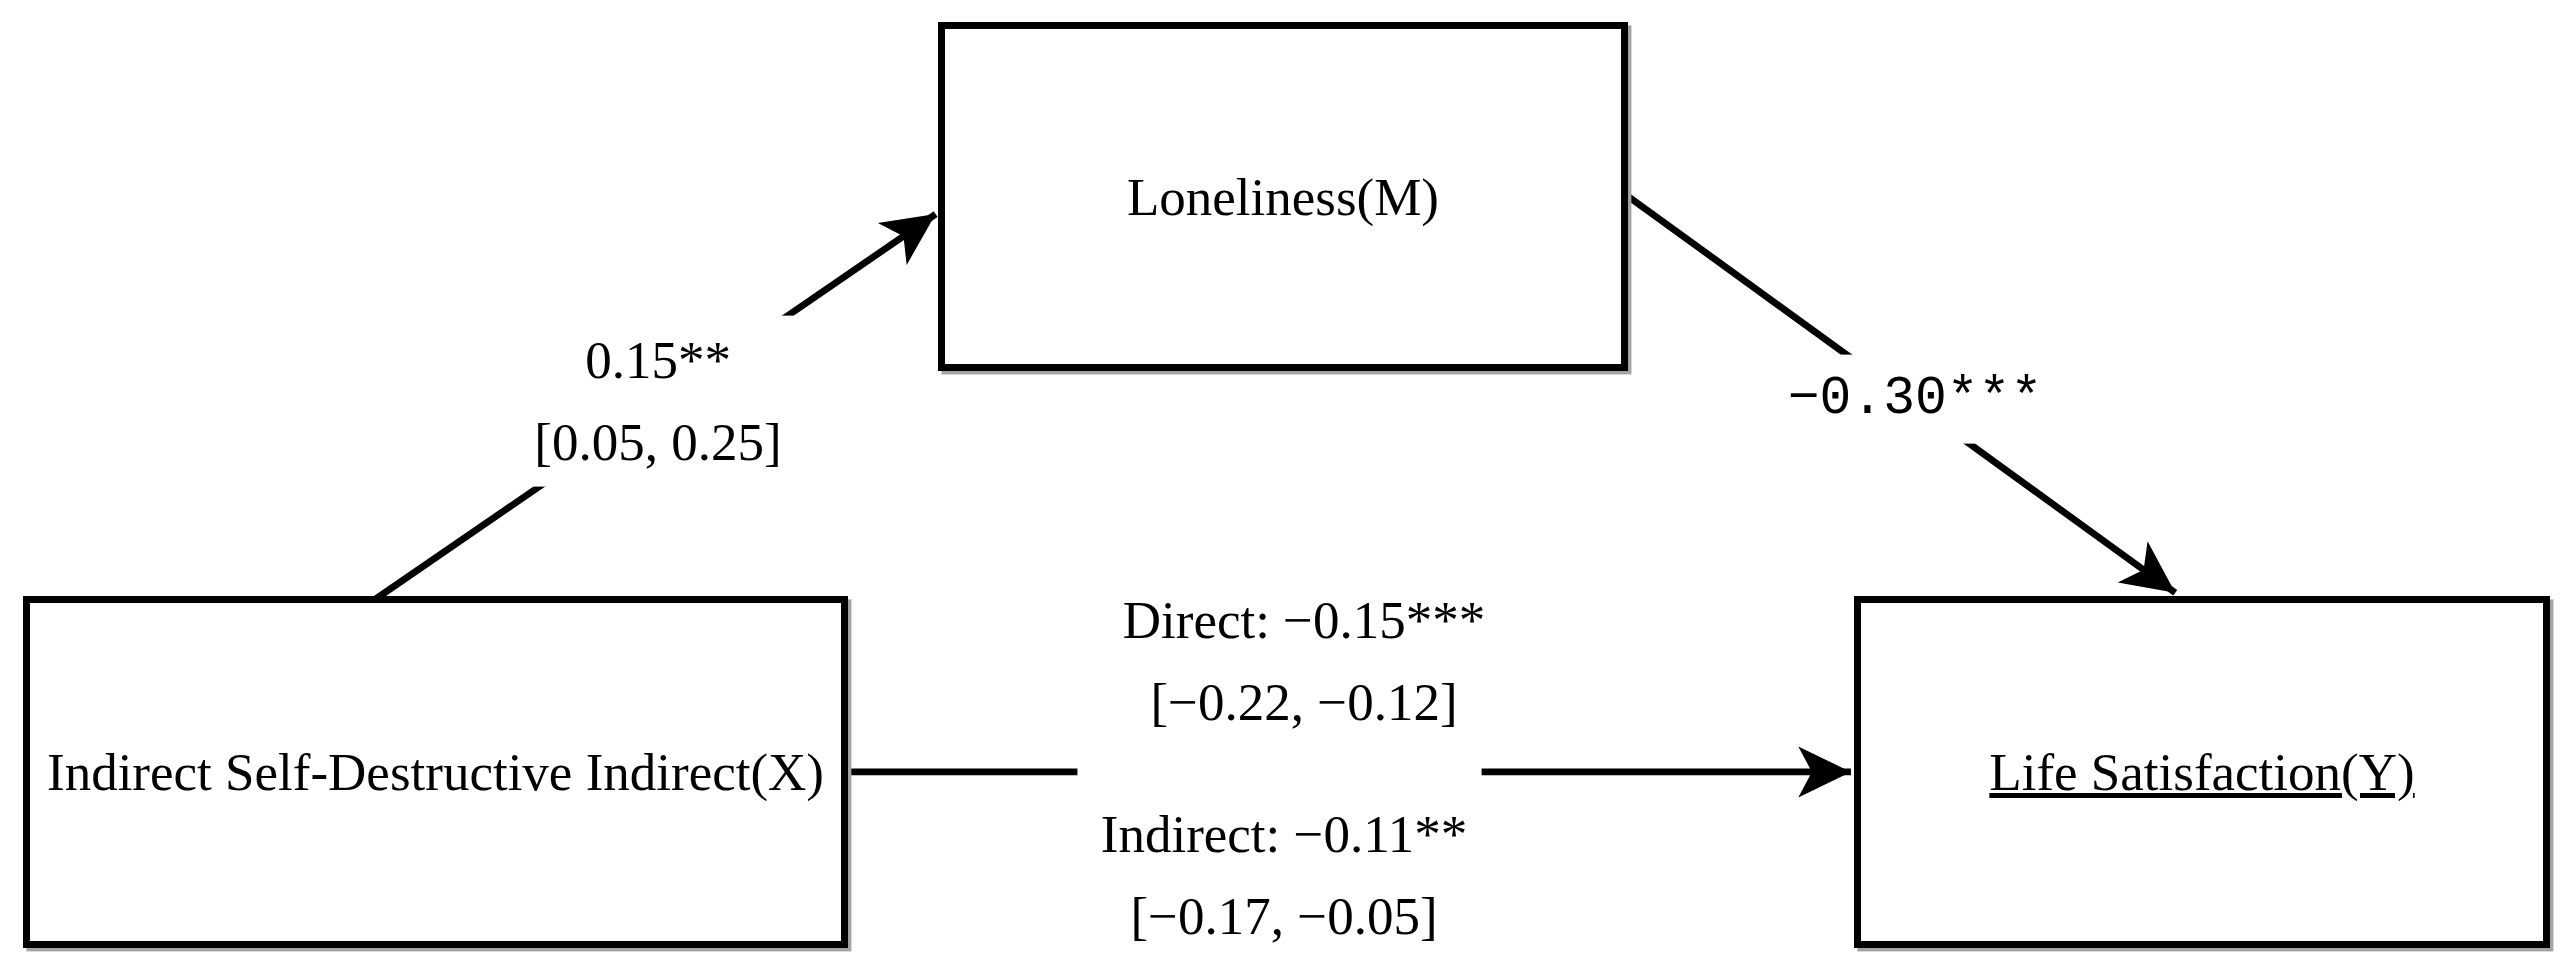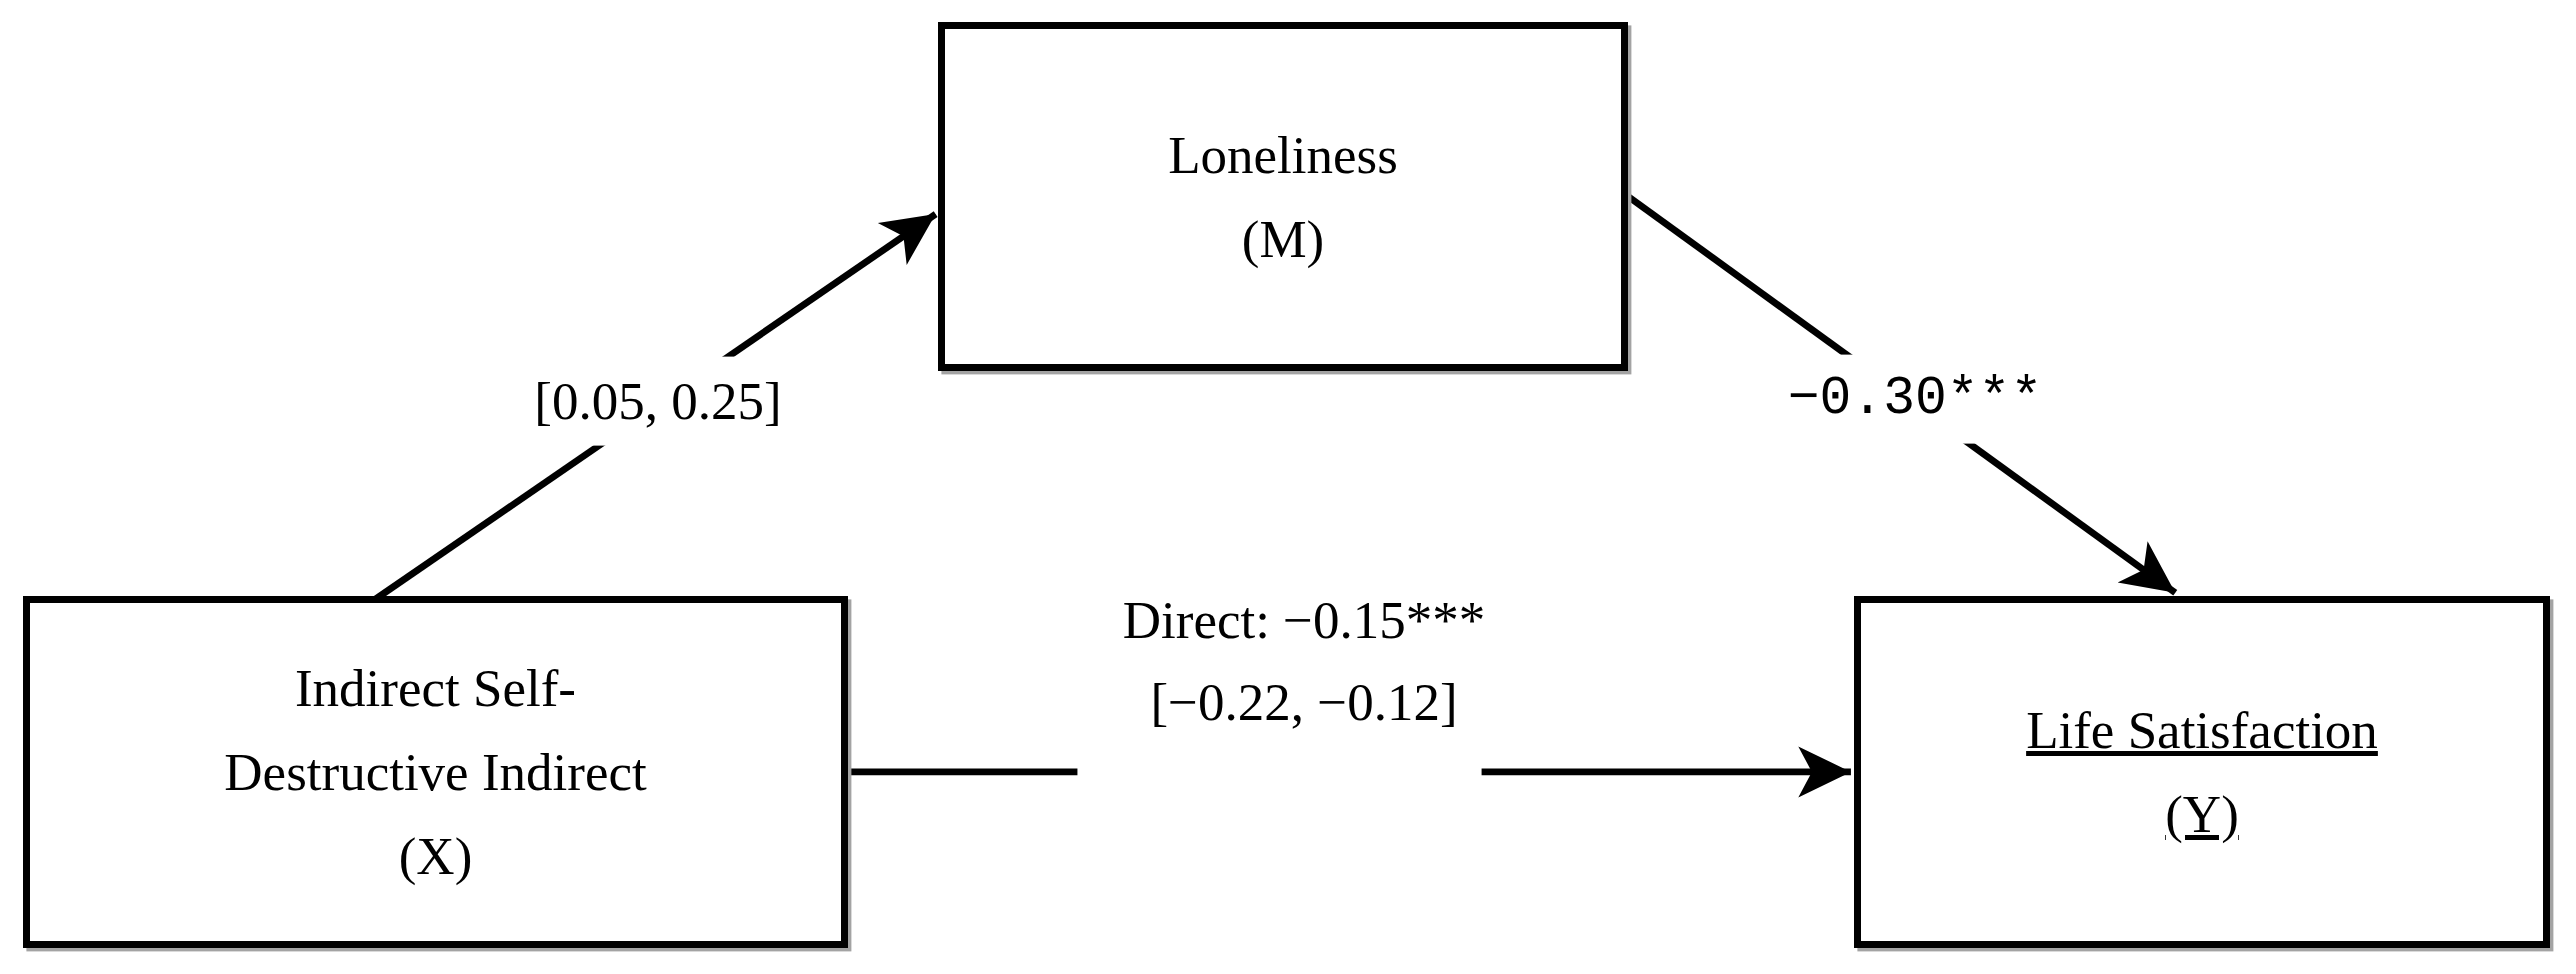--- a/index.html
+++ b/index.html
@@ -38,21 +38,21 @@
     padding: 3.4px 15.3px;
     z-index: 2;
   }
   .node {
     position: absolute;
     box-sizing: border-box;
     background: #ffffff;
     border: 7.6px solid #000000;
     box-shadow: 3.4px 3.4px 0 #a3a3a3;
     display: flex;
-    flex-direction: column;
+    flex-direction: row;
     justify-content: center;
     align-items: center;
     text-align: center;
     font-size: 53px;
     line-height: 84px;
     white-space: nowrap;
     z-index: 3;
   }
   .node-x { left: 23px;   top: 596px; width: 825px; height: 352px; }
   .node-m { left: 938px; top: 22px;  width: 690px; height: 349px; }
@@ -73,32 +73,37 @@
         <path d="M0,0 L-62,-30 L-46,0 L-62,30 Z" fill="#000000"></path>
       </marker>
     </defs>
     <line x1="440" y1="707" x2="1102" y2="252" marker-end="url(#arrowhead)"></line>
     <line x1="1916" y1="230" x2="2562" y2="698" marker-end="url(#arrowhead)"></line>
     <line x1="840" y1="909" x2="1269" y2="909"></line>
     <line x1="1745" y1="909" x2="2180" y2="909" marker-end="url(#arrowhead)"></line>
   </svg>
 
   <div class="plabel label-a">
+    <div>0.15**</div>
     <div>[0.05, 0.25]</div>
   </div>
 
   <div class="plabel label-b">
     <div>−0.30***</div>
   </div>
 
   <div class="plabel label-direct">
     <div>Direct: −0.15***</div>
     <div>[−0.22, −0.12]</div>
   </div>
 
+  <div class="plabel label-indirect">
+    <div>Indirect: −0.11**</div>
+    <div>[−0.17, −0.05]</div>
+  </div>
 
   <div class="node node-x">
     <div>Indirect Self-</div>
     <div>Destructive Indirect</div>
     <div>(X)</div>
   </div>
 
   <div class="node node-m">
     <div>Loneliness</div>
     <div>(M)</div>

